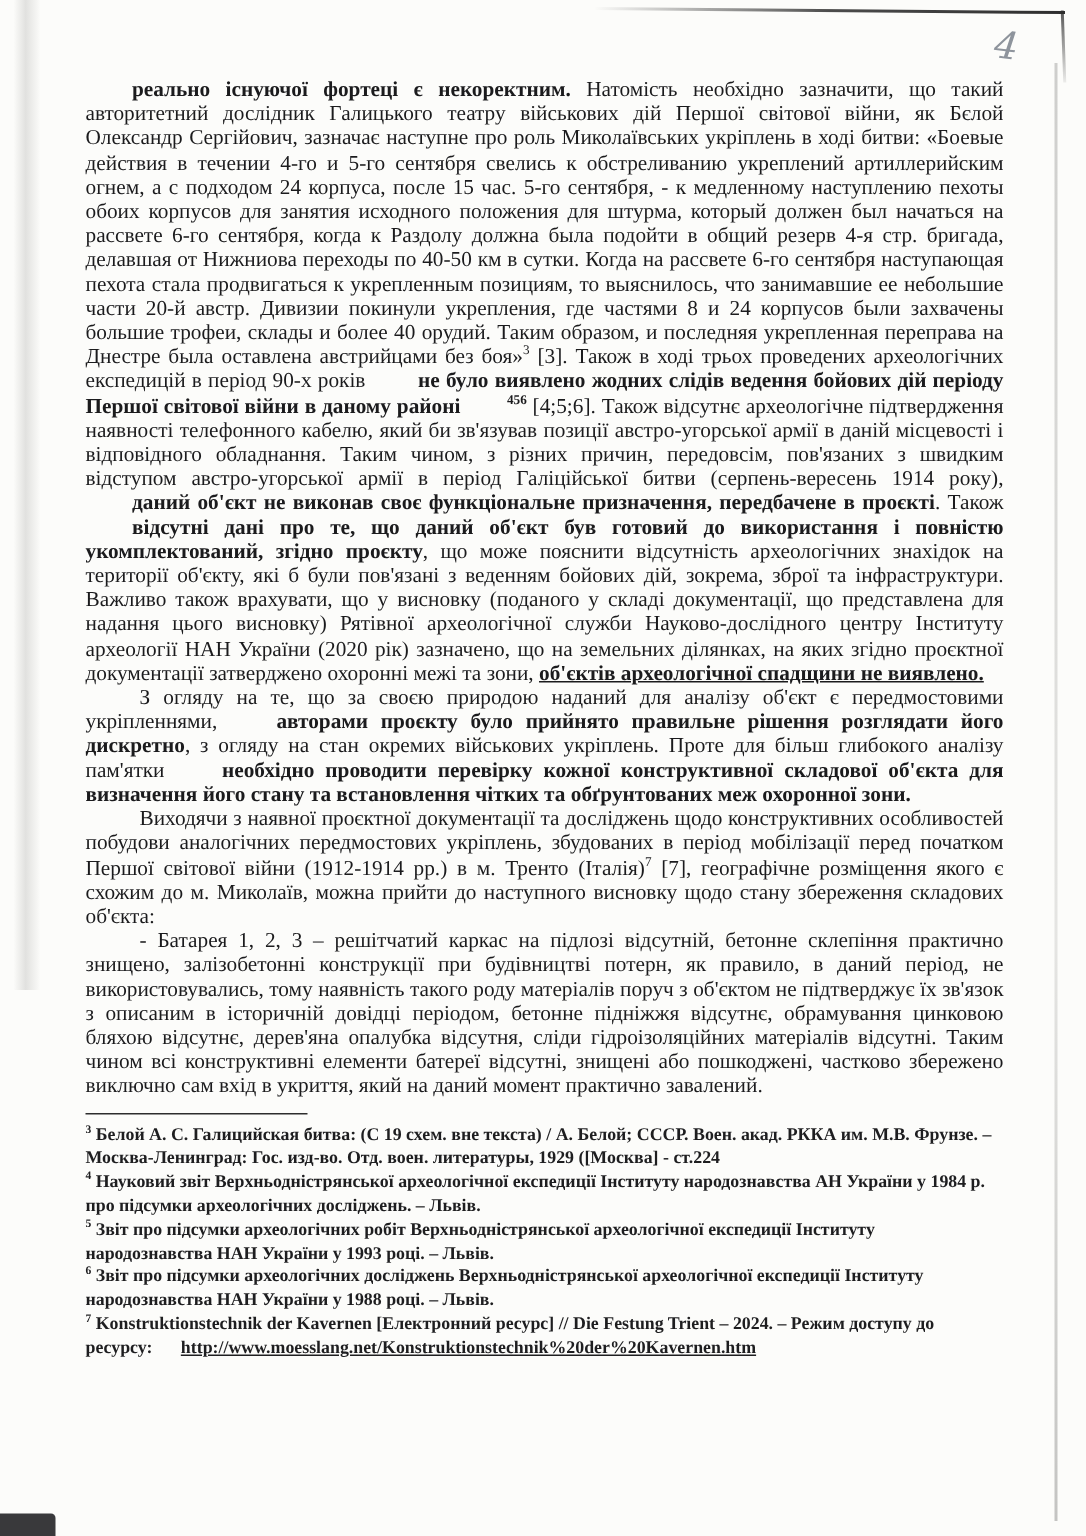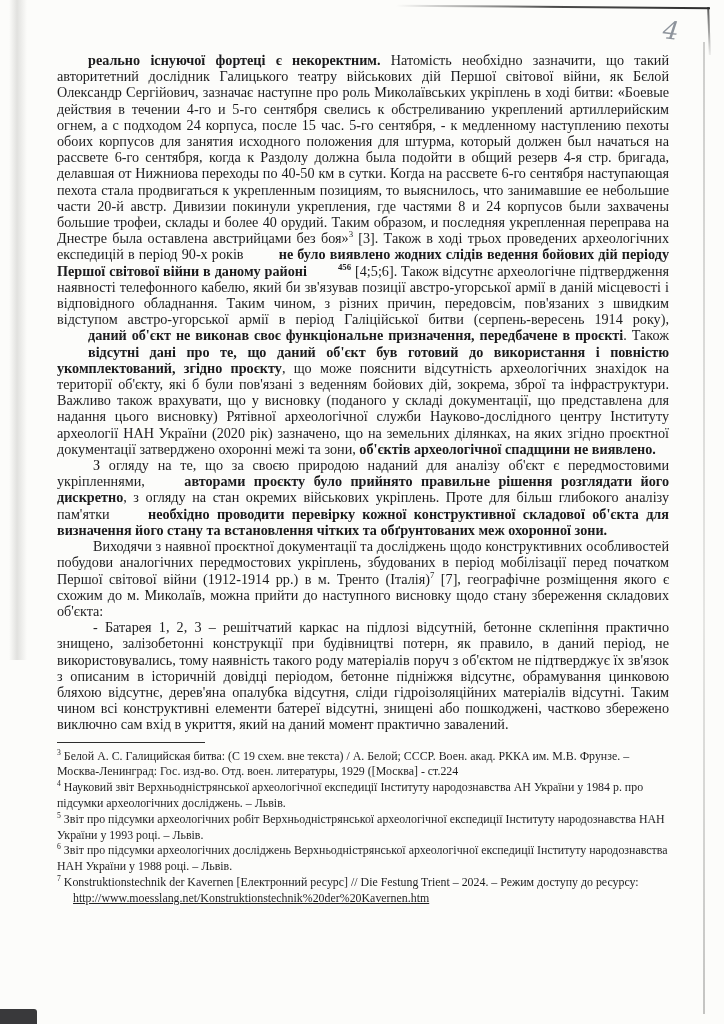--- a/index.html
+++ b/index.html
@@ -10,29 +10,29 @@
   .textblock{
     position:absolute;left:57px;top:52px;width:612px;
     font-family:"Liberation Serif",serif;
     font-size:14.2px;line-height:16.2px;color:#1b1b1d;
     text-align:justify;
   }
   .textblock p{margin:0;padding:0;}
   .ind{text-indent:36px;}
   .b{font-weight:700;margin-left:31px;}
   .u{}
-  .bu{font-weight:700;}
+  .bu{font-weight:700;text-decoration:underline;}
   sup.fnref{font-size:0.62em;vertical-align:super;line-height:0;}
 
   
   .fnsep{border:0;border-top:1.4px solid #2d2d2d;width:148px;margin:9px 0 6px 0;}
   .footnotes{
     font-size:11.9px;line-height:15.8px;color:#1e1e20;text-align:left;
   }
-  .fn{margin:0;}
+  .fn{margin:0;font-weight:bold;}
   .fn .mk{font-size:0.65em;vertical-align:super;line-height:0;}
   .fn-url{text-decoration:underline;padding-left:16px;}
 
   
   .pagenum{
     position:absolute;left:663px;top:16px;
     font-family:"DejaVu Serif",serif;font-style:italic;
     font-size:25px;color:#8e949c;transform:rotate(7deg);
   }
 

